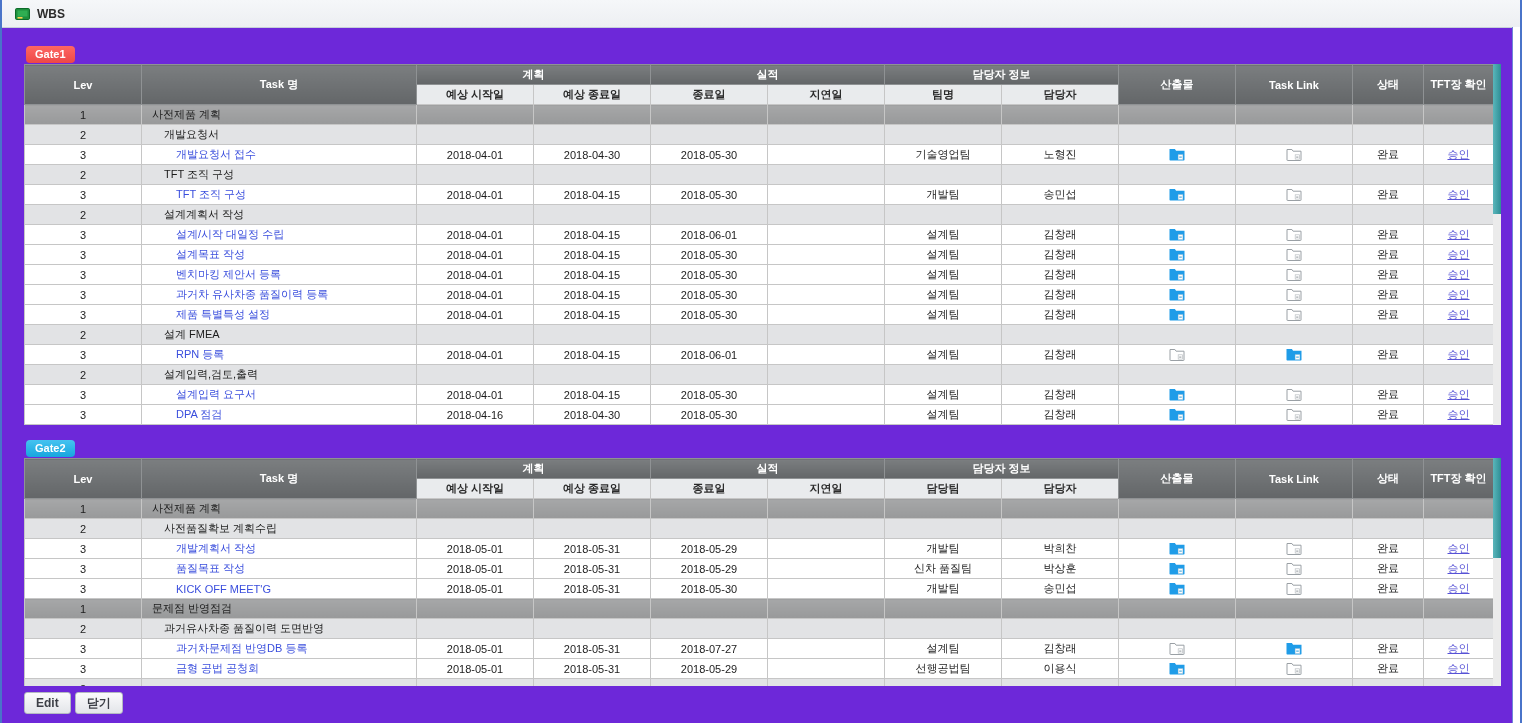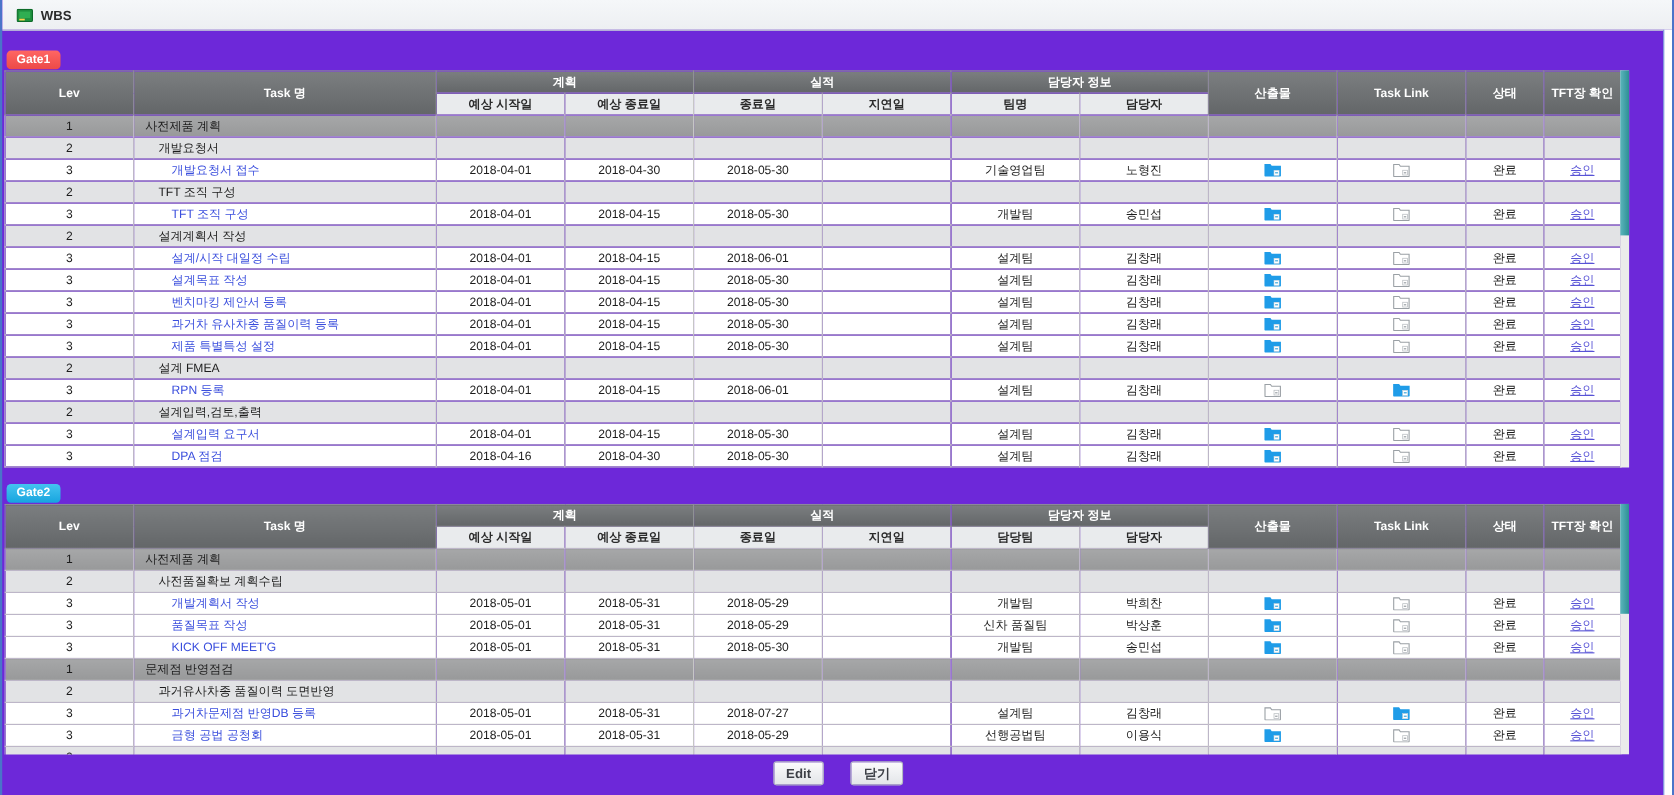--- a/index.html
+++ b/index.html
@@ -3,21 +3,21 @@
 <meta charset="utf-8">
 <style>
   html,body{margin:0;padding:0;background:#fff;}
   .page{position:relative;width:1522px;height:723px;box-sizing:border-box;
         border-left:2px solid #4a74c9;border-right:2px solid #4a74c9;
         background:#6d28d9;overflow:hidden;font-family:"Liberation Sans",sans-serif;}
   .titlebar{height:27px;background:linear-gradient(#f5f7f9,#edeff2);
         border-bottom:1px solid #c6cfd8;display:flex;align-items:center;
         padding-left:13px;gap:7px;}
   .titlebar .title{font-size:12px;font-weight:bold;color:#2b2b2b;}
-  .content{padding-left:2px;}
+  .content{padding-left:22px;}
   .badge{display:inline-block;color:#fff;font-size:11px;font-weight:bold;
         padding:2px 9px 3px 9px;border-radius:4px;margin:0 0 1px 2px;}
   .badge.red{background:linear-gradient(#ff6663,#ec4947);}
   .badge.cyan{background:linear-gradient(#45c3f0,#17a5df);}
   section.gate1{margin-top:16px;}
   section.gate2{margin-top:13px;}
   .table-wrap{position:relative;width:1477px;}
   table{border-collapse:collapse;table-layout:fixed;width:1469px;
         font-size:11px;color:#1c1c1c;}
   th,td{border:1px solid #c6c6c6;height:19px;padding:0;overflow:hidden;
@@ -28,21 +28,21 @@
   tr.lev1 td{background:linear-gradient(#a6a7a8,#98999a);}
   tr.lev2 td{background:#e2e3e5;}
   tr.lev3 td{background:#fff;}
   td.c{text-align:center;}
   .pad1{padding-left:10px;} .pad2{padding-left:22px;} .pad3{padding-left:34px;}
   a.tasklink{color:#3a4edd;text-decoration:none;cursor:pointer;}
   a.approve{color:#5853d6;text-decoration:underline;cursor:pointer;}
   .iconcell{display:inline-block;vertical-align:middle;line-height:0;cursor:pointer;}
   .vscroll{position:absolute;top:0;right:0;width:8px;height:100%;background:#ebebeb;}
   .vthumb{width:8px;background:linear-gradient(90deg,#5ab6bb,#2e8e95);}
-  .footer{display:flex;justify-content:center;gap:24px;margin-top:6px;}
+  .footer{display:flex;justify-content:flex-start;gap:4px;margin-top:6px;}
   .btn{height:22px;padding:0 11px;font-size:12px;font-weight:600;color:#3c3f46;
        background:linear-gradient(#fbfbfc,#e3e5e9);border:1px solid #b4b9c2;
        border-radius:3px;cursor:pointer;font-family:"Liberation Sans",sans-serif;}
   .browser-scroll{position:absolute;top:27px;bottom:0;right:0;width:7px;
        background:#fff;border-left:1px solid #6e86d8;}
 </style>
 </head>
 <body>
 
 <div class="page">

